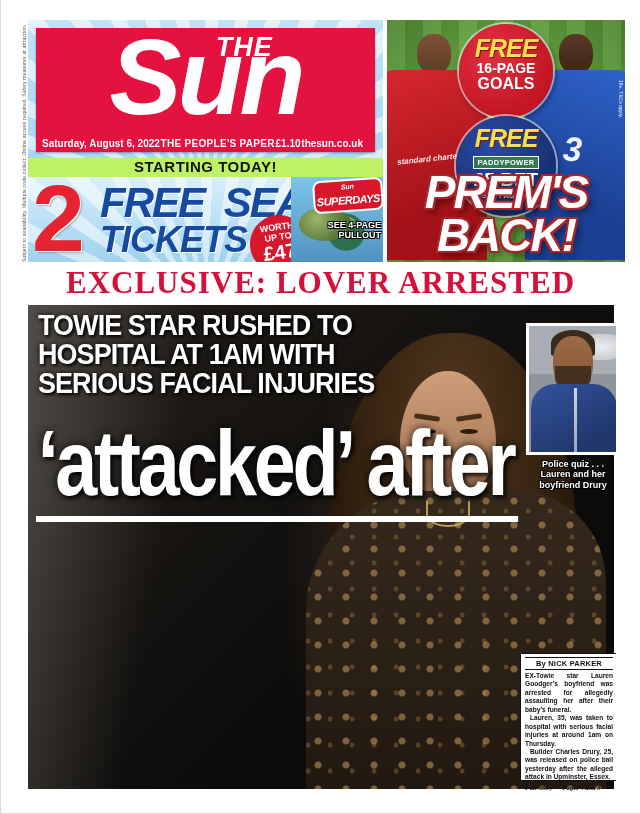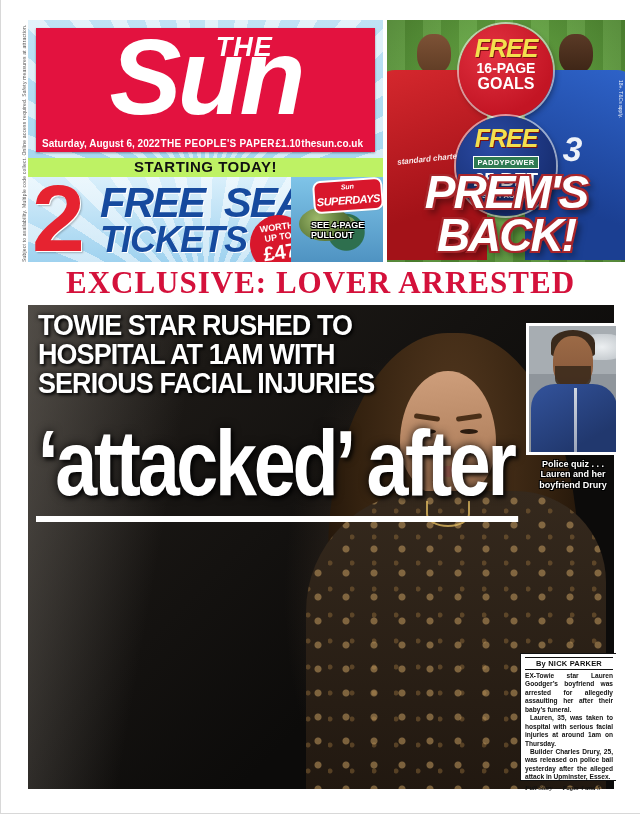--- a/index.html
+++ b/index.html
@@ -48,21 +48,21 @@
   .roundel .val{font-size:20px; font-weight:bold; line-height:1;}
   .turtle-zone { position:absolute; right:0; top:0; width:92px; height:85px;
      background:radial-gradient(circle at 60% 65%, #2e6f4e 0 18px, rgba(46,111,78,0) 19px),
                 linear-gradient(#7fc4e8,#4f93c2); }
   .turtle { position:absolute; left:8px; top:30px; width:52px; height:34px; border-radius:50%;
      background:radial-gradient(circle at 35% 35%, #9db86a, #5d7a3a 60%, #3f5526); box-shadow:14px -2px 0 -10px #7d9b52;}
   .superdays { position:absolute; right:2px; top:4px; width:66px; text-align:center; background:#d8172c; color:#fff;
      border-radius:6px; padding:2px 1px; transform:rotate(-4deg); box-shadow:0 0 0 2px #fff, 1px 1px 2px rgba(0,0,0,.4);}
   .superdays .sd-sun{ font-size:7px; font-style:italic; font-weight:bold; display:block;}
   .superdays .sd-main{ font-size:11px; font-style:italic; font-weight:bold; letter-spacing:-.5px;}
-  .pullout { position:absolute; right:2px; top:44px; width:70px; text-align:left; color:#fff; font-weight:bold;
+  .pullout { position:absolute; right:2px; top:44px; width:70px; text-align:right; color:#fff; font-weight:bold;
      font-size:9px; line-height:1.1; text-shadow:-1px -1px 0 #000,1px -1px 0 #000,-1px 1px 0 #000,1px 1px 0 #000;}
 
   
   .football { position:absolute; left:386px; top:20px; width:238px; height:242px; overflow:hidden;
     background:
       repeating-linear-gradient(90deg, rgba(255,255,255,.06) 0 18px, rgba(0,0,0,.08) 18px 36px),
       radial-gradient(ellipse at 50% 45%, #86b754, #5f9e3e 55%, #4a7f2d);
   }
   .player { position:absolute; width:120px; height:230px; top:14px; }
   .player .head { position:absolute; top:0; width:34px; height:40px; border-radius:45%; background:linear-gradient(#8a5a3a,#6d432a); }

